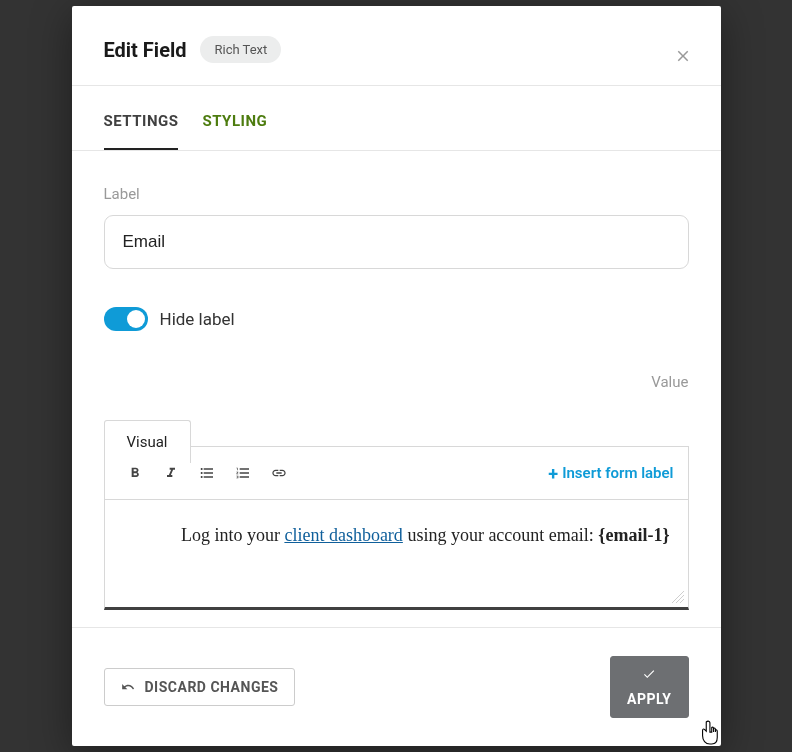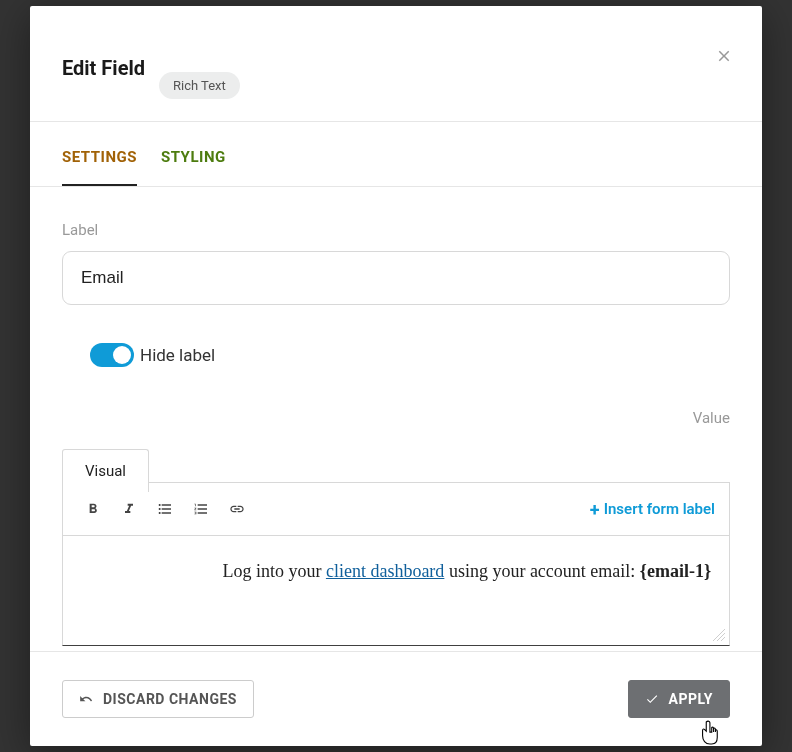--- a/index.html
+++ b/index.html
@@ -8,21 +8,21 @@
       height: 752px;
       background: #333;
       font-family: -apple-system, BlinkMacSystemFont, "Segoe UI", Roboto, Helvetica, Arial, sans-serif;
       display: flex;
       align-items: center;
       justify-content: center;
       overflow: hidden;
       position: relative;
     }
     .modal {
-      width: 732px;
+      width: 649px;
       height: 740px;
       background: #fff;
       border-radius: 2px;
       box-shadow: 0 8px 40px rgba(0,0,0,0.4);
       display: flex;
       flex-direction: column;
       position: relative;
     }
     .modal-header {
       display: flex;
@@ -35,21 +35,20 @@
       font-weight: 700;
       color: #1a1a1a;
       margin-right: 14px;
     }
     .chip {
       background: #eceded;
       color: #555;
       font-size: 13px;
       padding: 6px 14px;
       border-radius: 16px;
-      margin-top: 36px;
     }
     .close-btn {
       position: absolute;
       right: 26px;
       top: 38px;
       width: 24px;
       height: 24px;
       cursor: pointer;
       display: flex;
       align-items: center;
@@ -70,21 +69,21 @@
       font-size: 15px;
       font-weight: 700;
       color: #4d7c0f;
       letter-spacing: 0.5px;
       padding: 14px 0 18px 0;
       cursor: pointer;
       border-bottom: 3px solid transparent;
       text-transform: uppercase;
     }
     .tab.active {
-      color: #a16207;
+      color: #404040;
       border-bottom-color: #222;
       text-align: center;
     }
     .content {
       padding: 34px 32px 0 32px;
       flex: 1;
     }
     .field-label {
       color: #999;
       font-size: 15px;
@@ -96,22 +95,21 @@
       border-radius: 9px;
       padding: 16px 18px;
       font-size: 17px;
       color: #222;
       outline: none;
     }
     .toggle-row {
       display: flex;
       align-items: center;
       margin-top: 38px;
-      gap: 6px;
-      margin-left: 28px;
+      gap: 12px;
     }
     .toggle {
       width: 44px;
       height: 24px;
       background: #0f9bd7;
       border-radius: 12px;
       position: relative;
       cursor: pointer;
     }
     .toggle-knob {
@@ -134,21 +132,21 @@
     }
     .editor-tab {
       padding: 12px 22px;
       font-size: 15px;
       color: #888;
       cursor: pointer;
       border: 1px solid transparent;
       border-bottom: none;
       background: transparent;
       position: relative;
-      top: 10px;
+      top: 17px;
     }
     .editor-tab.active {
       color: #222;
       border-color: #d8d8d8;
       background: #fff;
       border-radius: 3px 3px 0 0;
     }
     .toolbar {
       display: flex;
       align-items: center;
@@ -176,21 +174,21 @@
       font-weight: 600;
       cursor: pointer;
       display: flex;
       align-items: center;
       gap: 4px;
     }
     .insert-fields .plus { font-size: 18px; font-weight: 700; }
     .editor-body {
       border-left: 1px solid #d8d8d8;
       border-right: 1px solid #d8d8d8;
-      border-bottom: 1px solid #404040;
+      border-bottom: 3px solid #404040;
       padding: 22px 18px 48px 18px;
       font-family: Georgia, "Times New Roman", serif;
       font-size: 18px;
       color: #222;
       line-height: 1.5;
       min-height: 110px;
       position: relative;
     }
     .editor-body .link {
       color: #0f5f9b;
@@ -228,20 +226,21 @@
     }
     .btn-secondary {
       background: #fff;
       border: 1px solid #ccc;
       color: #555;
     }
     .btn-primary {
       background: #6d6f72;
       border: 1px solid #6d6f72;
       color: #fff;
+      flex-direction: column;
     }
     .btn svg { width: 14px; height: 14px; }
     .cursor {
       position: absolute;
       left: 698px;
       top: 719px;
       width: 22px;
       height: 28px;
       pointer-events: none;
       z-index: 100;

